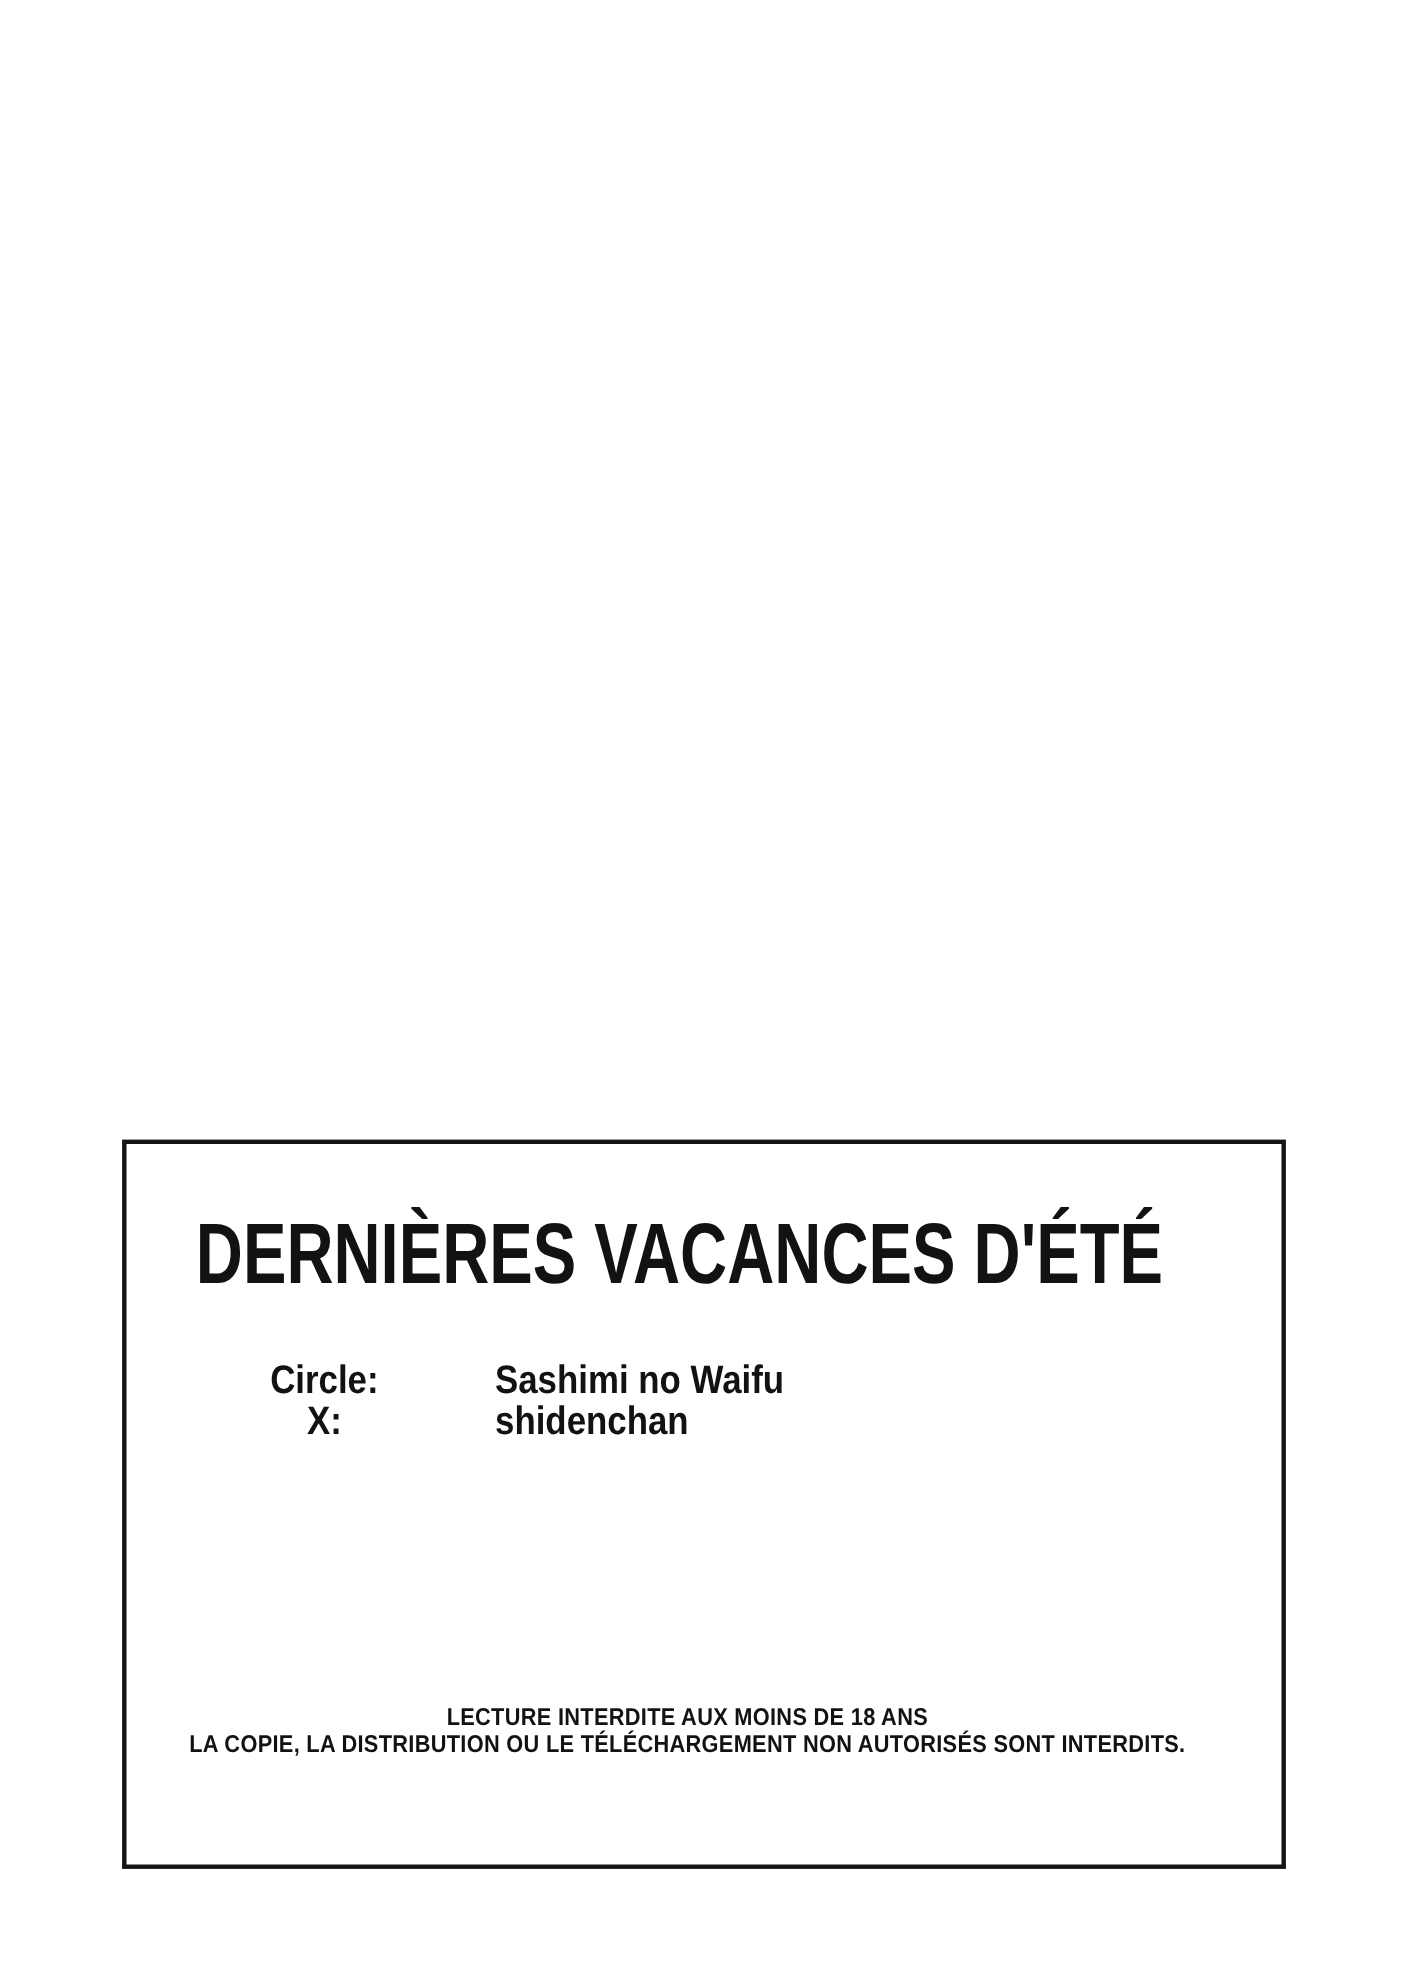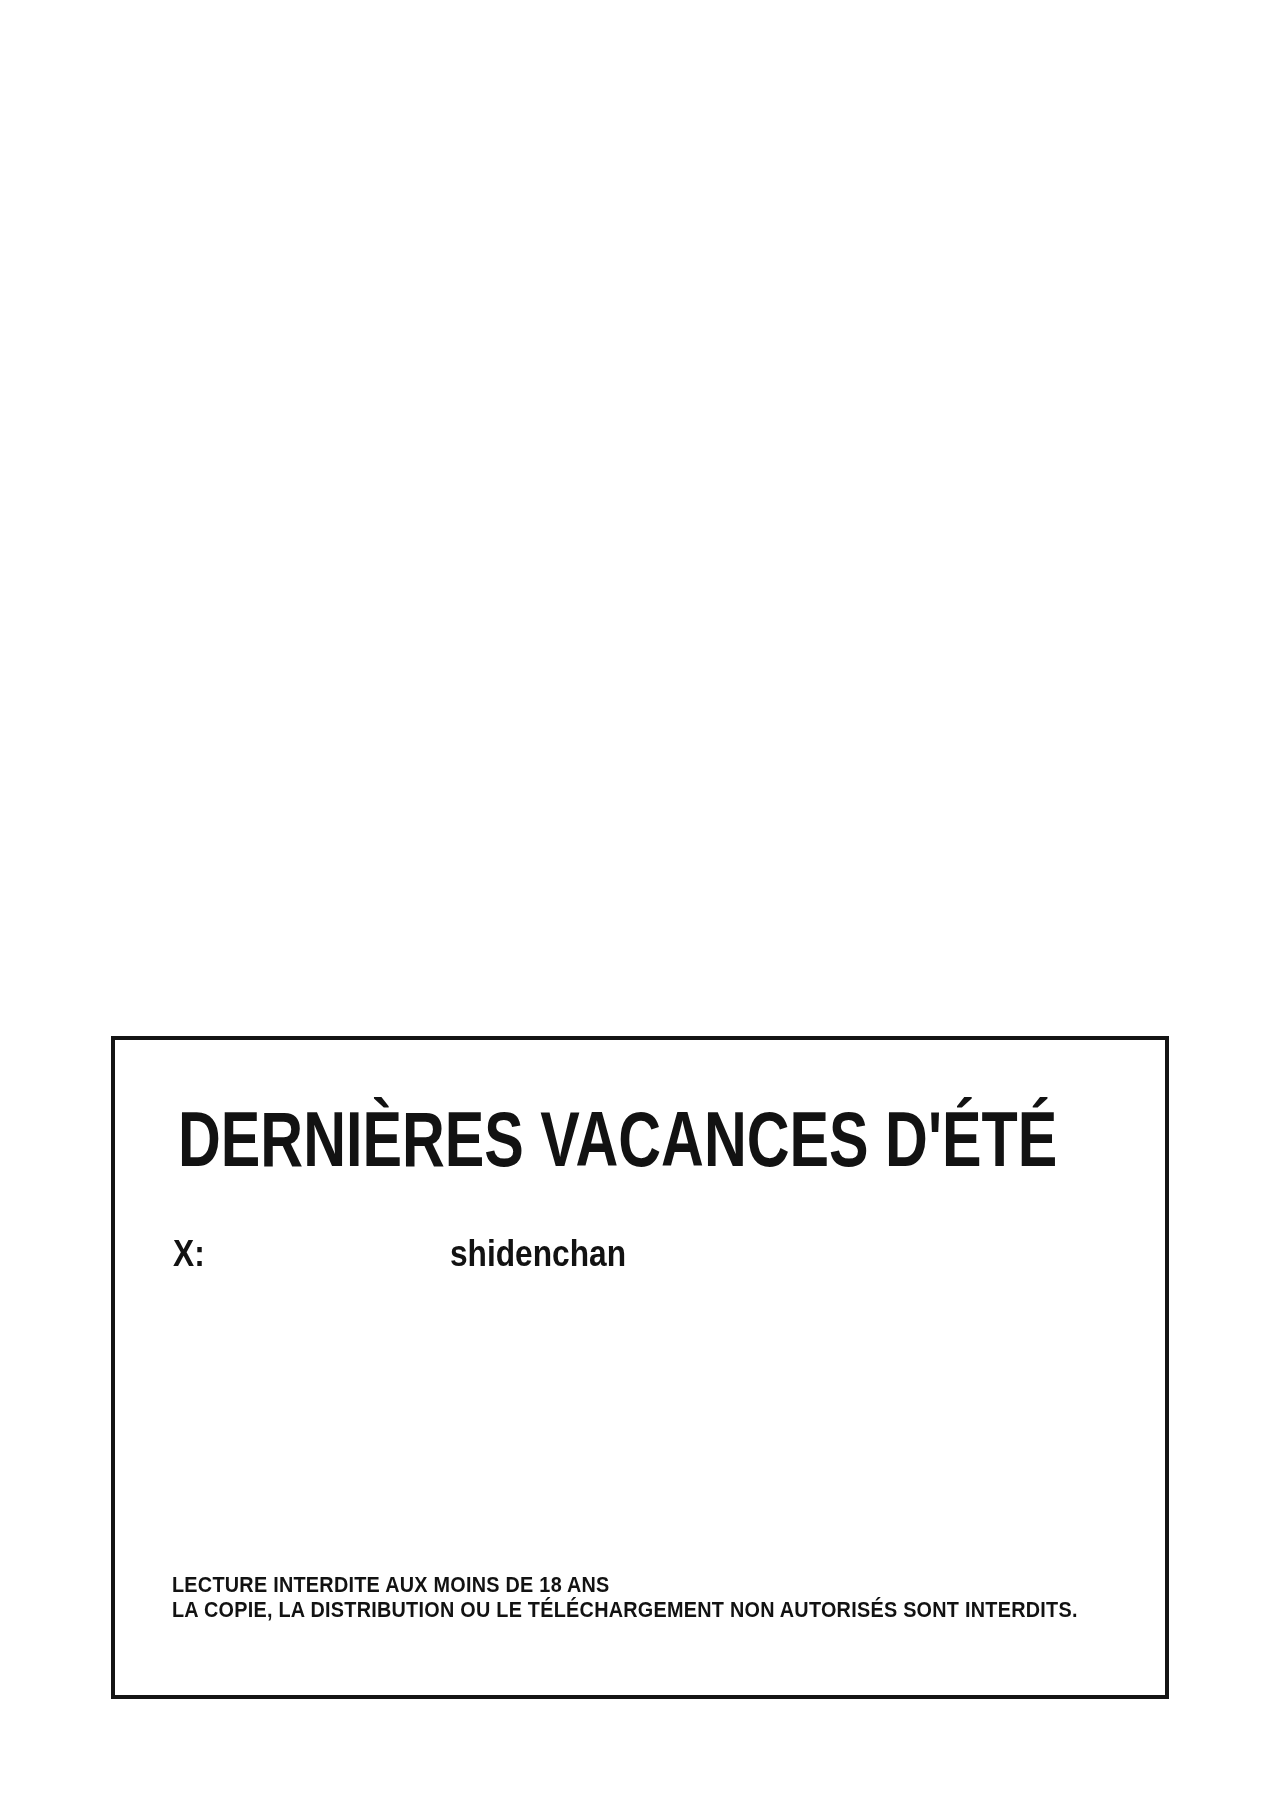--- a/index.html
+++ b/index.html
@@ -8,20 +8,21 @@
     background: #ffffff;
   }
   .page {
     position: relative;
     width: 1280px;
     height: 1807px;
     background: #ffffff;
     overflow: hidden;
     font-family: "Liberation Sans", sans-serif;
     color: #121212;
+    text-align: center;
   }
   .credits-box {
     position: absolute;
     left: 111px;
     top: 1036px;
     width: 1058px;
     height: 663px;
     box-sizing: border-box;
     border: 4px solid #141414;
     background: #ffffff;
@@ -62,21 +63,21 @@
   }
   .credit-value {
     display: inline-block;
     transform: scaleX(0.88);
     transform-origin: left center;
     white-space: nowrap;
   }
   .credits-notices {
     position: absolute;
     left: 57px;
-    top: 532px;
+    top: 508px;
     font-size: 22px;
     font-weight: 700;
     line-height: 25px;
     letter-spacing: 0.3px;
     color: #121212;
   }
   .notice-line {
     display: block;
     transform: scaleX(0.9);
     transform-origin: left center;
@@ -87,20 +88,24 @@
 <body>
 
 <div class="page">
 
   <div class="credits-box">
 
     <div class="credits-title">DERNIÈRES VACANCES D'ÉTÉ</div>
 
     <div class="credits-details">
 
+      <div class="credit-row">
+        <span class="credit-label">Circle:</span>
+        <span class="credit-value">Sashimi no Waifu</span>
+      </div>
 
 
 
 
       <div class="credit-row">
         <span class="credit-label">X:</span>
         <span class="credit-value">shidenchan</span>
       </div>
 
 

